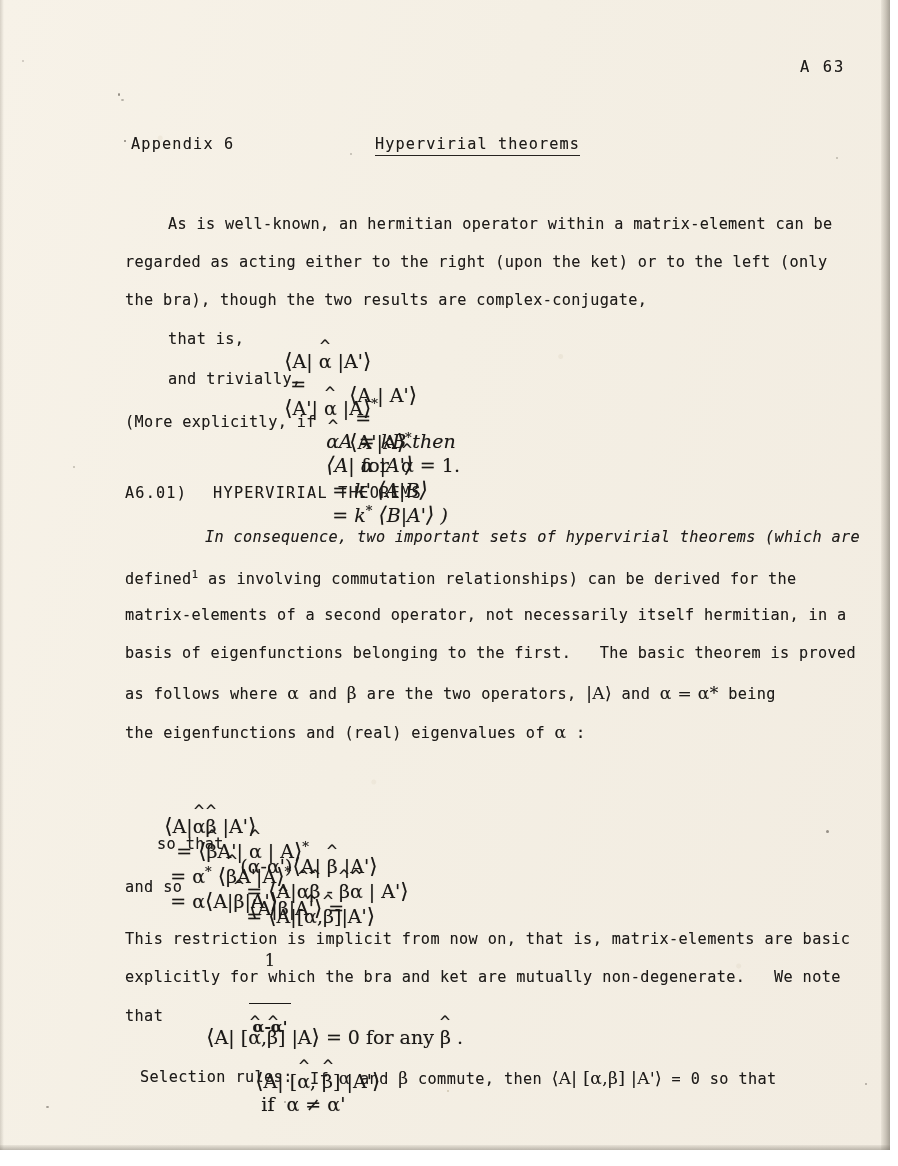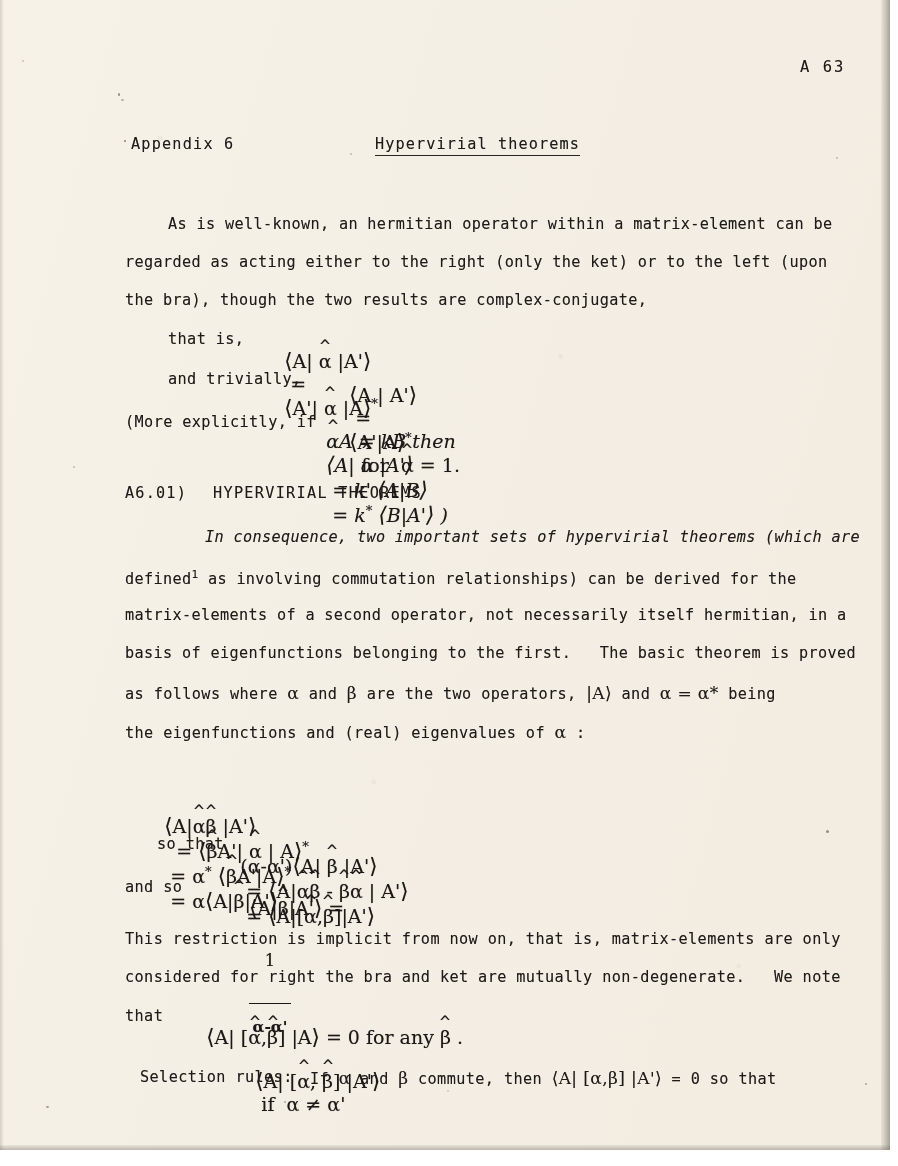--- a/index.html
+++ b/index.html
@@ -177,21 +177,21 @@
 
   <div id="content">
 
     <div class="tx" id="page-number">A 63</div>
 
     <div class="tx" id="appendix-label">Appendix 6</div>
 
     <div class="tx" id="doc-title">Hypervirial theorems</div>
 
     <div class="tx body-line" style="top:215px;left:168px;">As is well-known, an hermitian operator within a matrix-element can be</div>
-    <div class="tx body-line" style="top:253px;">regarded as acting either to the right (only the ket) or to the left (upon</div>
+    <div class="tx body-line" style="top:253px;">regarded as acting either to the right (upon the ket) or to the left (only</div>
     <div class="tx body-line" style="top:291px;">the bra), though the two results are complex-conjugate,</div>
 
     <div class="tx" style="left:168px;top:330px;">that is,</div>
     <div class="math" style="left:248px;top:326px;">
       <span class="ang">⟨</span>A|&nbsp;<span class="hat">α</span>&nbsp;|A'<span class="ang">⟩</span>
       &nbsp;=&nbsp;
       <span class="ang">⟨</span>A'|&nbsp;<span class="hat">α</span>&nbsp;|A<span class="ang">⟩</span><span class="star">*</span>
     </div>
 
     <div class="tx" style="left:168px;top:370px;">and trivially,</div>
@@ -243,22 +243,22 @@
     <div class="math" style="left:213px;top:873px;">
       <span class="ang">⟨</span>A|<span class="hat">β</span>|A'<span class="ang">⟩</span> =
       <span class="frac">
         <span class="num">1</span>
         <span class="den">α-α'</span>
       </span>
       &nbsp;<span class="ang">⟨</span>A|&nbsp;[<span class="hat">α</span>,&nbsp;<span class="hat">β</span>]&nbsp;|A'<span class="ang">⟩</span>
       &nbsp;&nbsp;if&nbsp;&nbsp;α ≠ α'
     </div>
 
-    <div class="tx" style="left:125px;top:930px;">This restriction is implicit from now on, that is, matrix-elements are only</div>
-    <div class="tx" style="left:125px;top:968px;">considered for right the bra and ket are mutually non-degenerate.   We note</div>
+    <div class="tx" style="left:125px;top:930px;">This restriction is implicit from now on, that is, matrix-elements are basic</div>
+    <div class="tx" style="left:125px;top:968px;">explicitly for which the bra and ket are mutually non-degenerate.   We note</div>
 
     <div class="tx" style="left:125px;top:1007px;">that </div>
     <div class="math" style="left:170px;top:1002px;">
       <span class="ang">⟨</span>A|&nbsp;[<span class="hat">α</span>,<span class="hat">β</span>]&nbsp;|A<span class="ang">⟩</span> = 0 for any <span class="hat">β</span> .
     </div>
 
     <div class="tx" style="left:140px;top:1068px;">Selection rules:</div>
     <div class="tx" style="left:310px;top:1068px;">If&nbsp;<span class="imath"><span class="hat">α</span></span>&nbsp;and&nbsp;<span class="imath"><span class="hat">β</span></span>&nbsp;commute, then&nbsp;<span class="imath"><span class="ang">⟨</span>A|&nbsp;[<span class="hat">α</span>,<span class="hat">β</span>]&nbsp;|A'<span class="ang">⟩</span></span>&nbsp;= 0 so that</div>
 
   </div>

